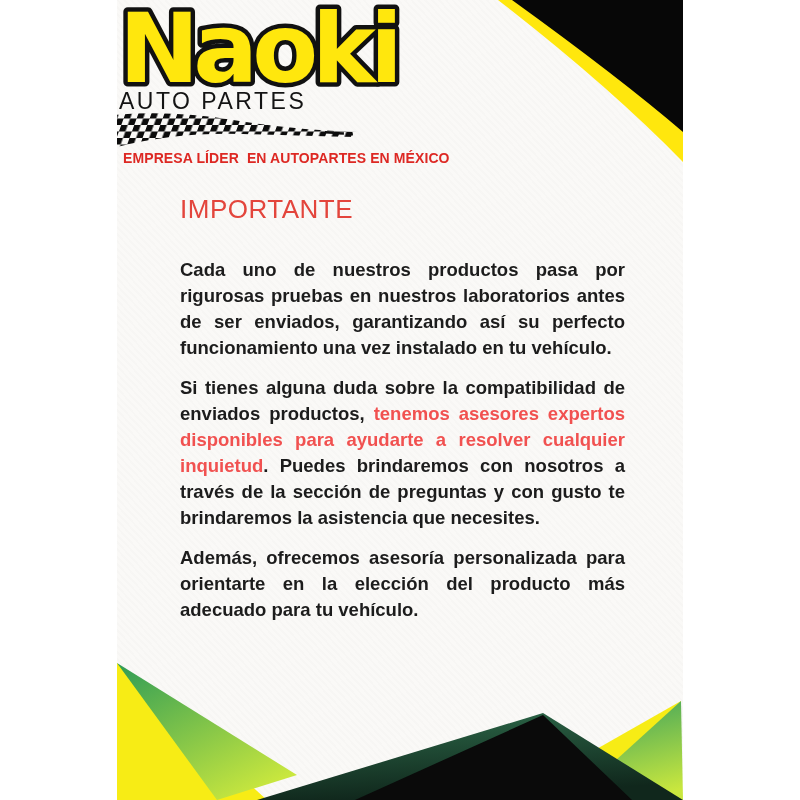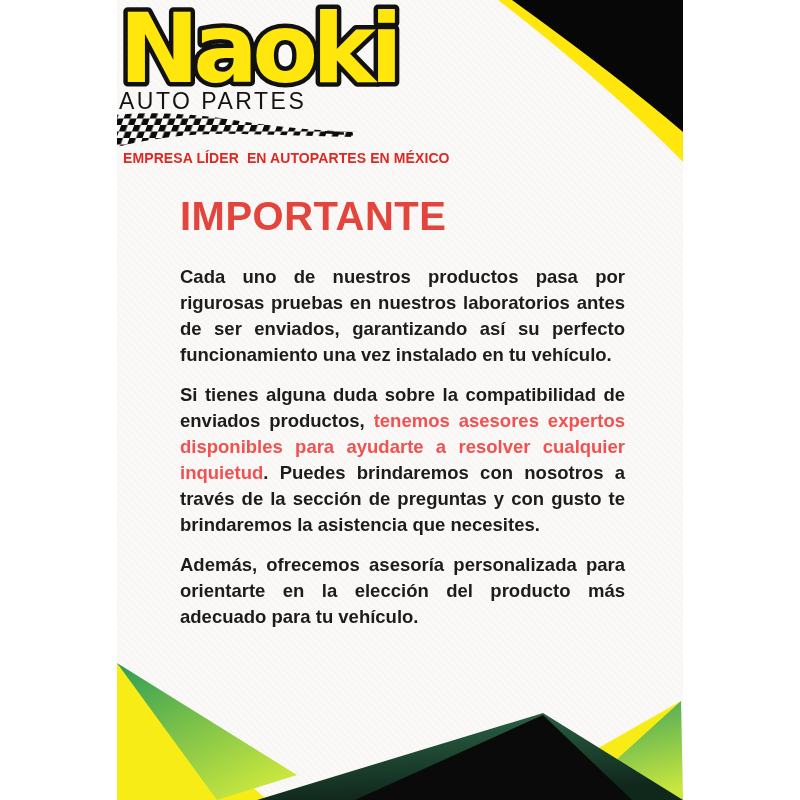--- a/index.html
+++ b/index.html
@@ -13,27 +13,27 @@
 
   .logo-naoki-svg{position:absolute;left:-6px;top:-6px;}
   .logo-naoki-svg text{font-family:"DejaVu Sans",sans-serif;font-weight:bold;
     letter-spacing:-6px;}
   .logo-sub{position:absolute;left:2px;top:88px;font-size:23px;color:#141414;
     letter-spacing:2.5px;font-weight:400;white-space:pre;text-align:center;}
   .flag{position:absolute;left:-4px;top:112px;}
   .tagline{position:absolute;left:6px;top:150px;font-size:14px;font-weight:bold;
     color:var(--tagline-red,#dd2823);white-space:pre;letter-spacing:0.1px;}
 
-  .heading{position:absolute;left:63px;top:194px;font-size:40px;font-weight:700;
+  .heading{position:absolute;left:63px;top:194px;font-size:26px;font-weight:400;
     color:var(--heading-red,#e3453c);letter-spacing:0.5px;}
 
   .body-copy{position:absolute;left:63px;top:252px;width:445px;
     font-size:18.5px;line-height:26px;font-weight:bold;color:var(--body-text,#1c1c1c);
     text-align:justify;}
-  .body-copy p{margin:12px 0 14px 0;}
+  .body-copy p{margin:5px 0 14px 0;}
   .hl{color:var(--highlight-red,#f15150);}
 
   .corner-tr{position:absolute;right:0;top:0;}
   .bottom-deco{position:absolute;left:0;top:620px;}
 </style>
 </head>
 <body>
 
 <div class="flyer">
 

